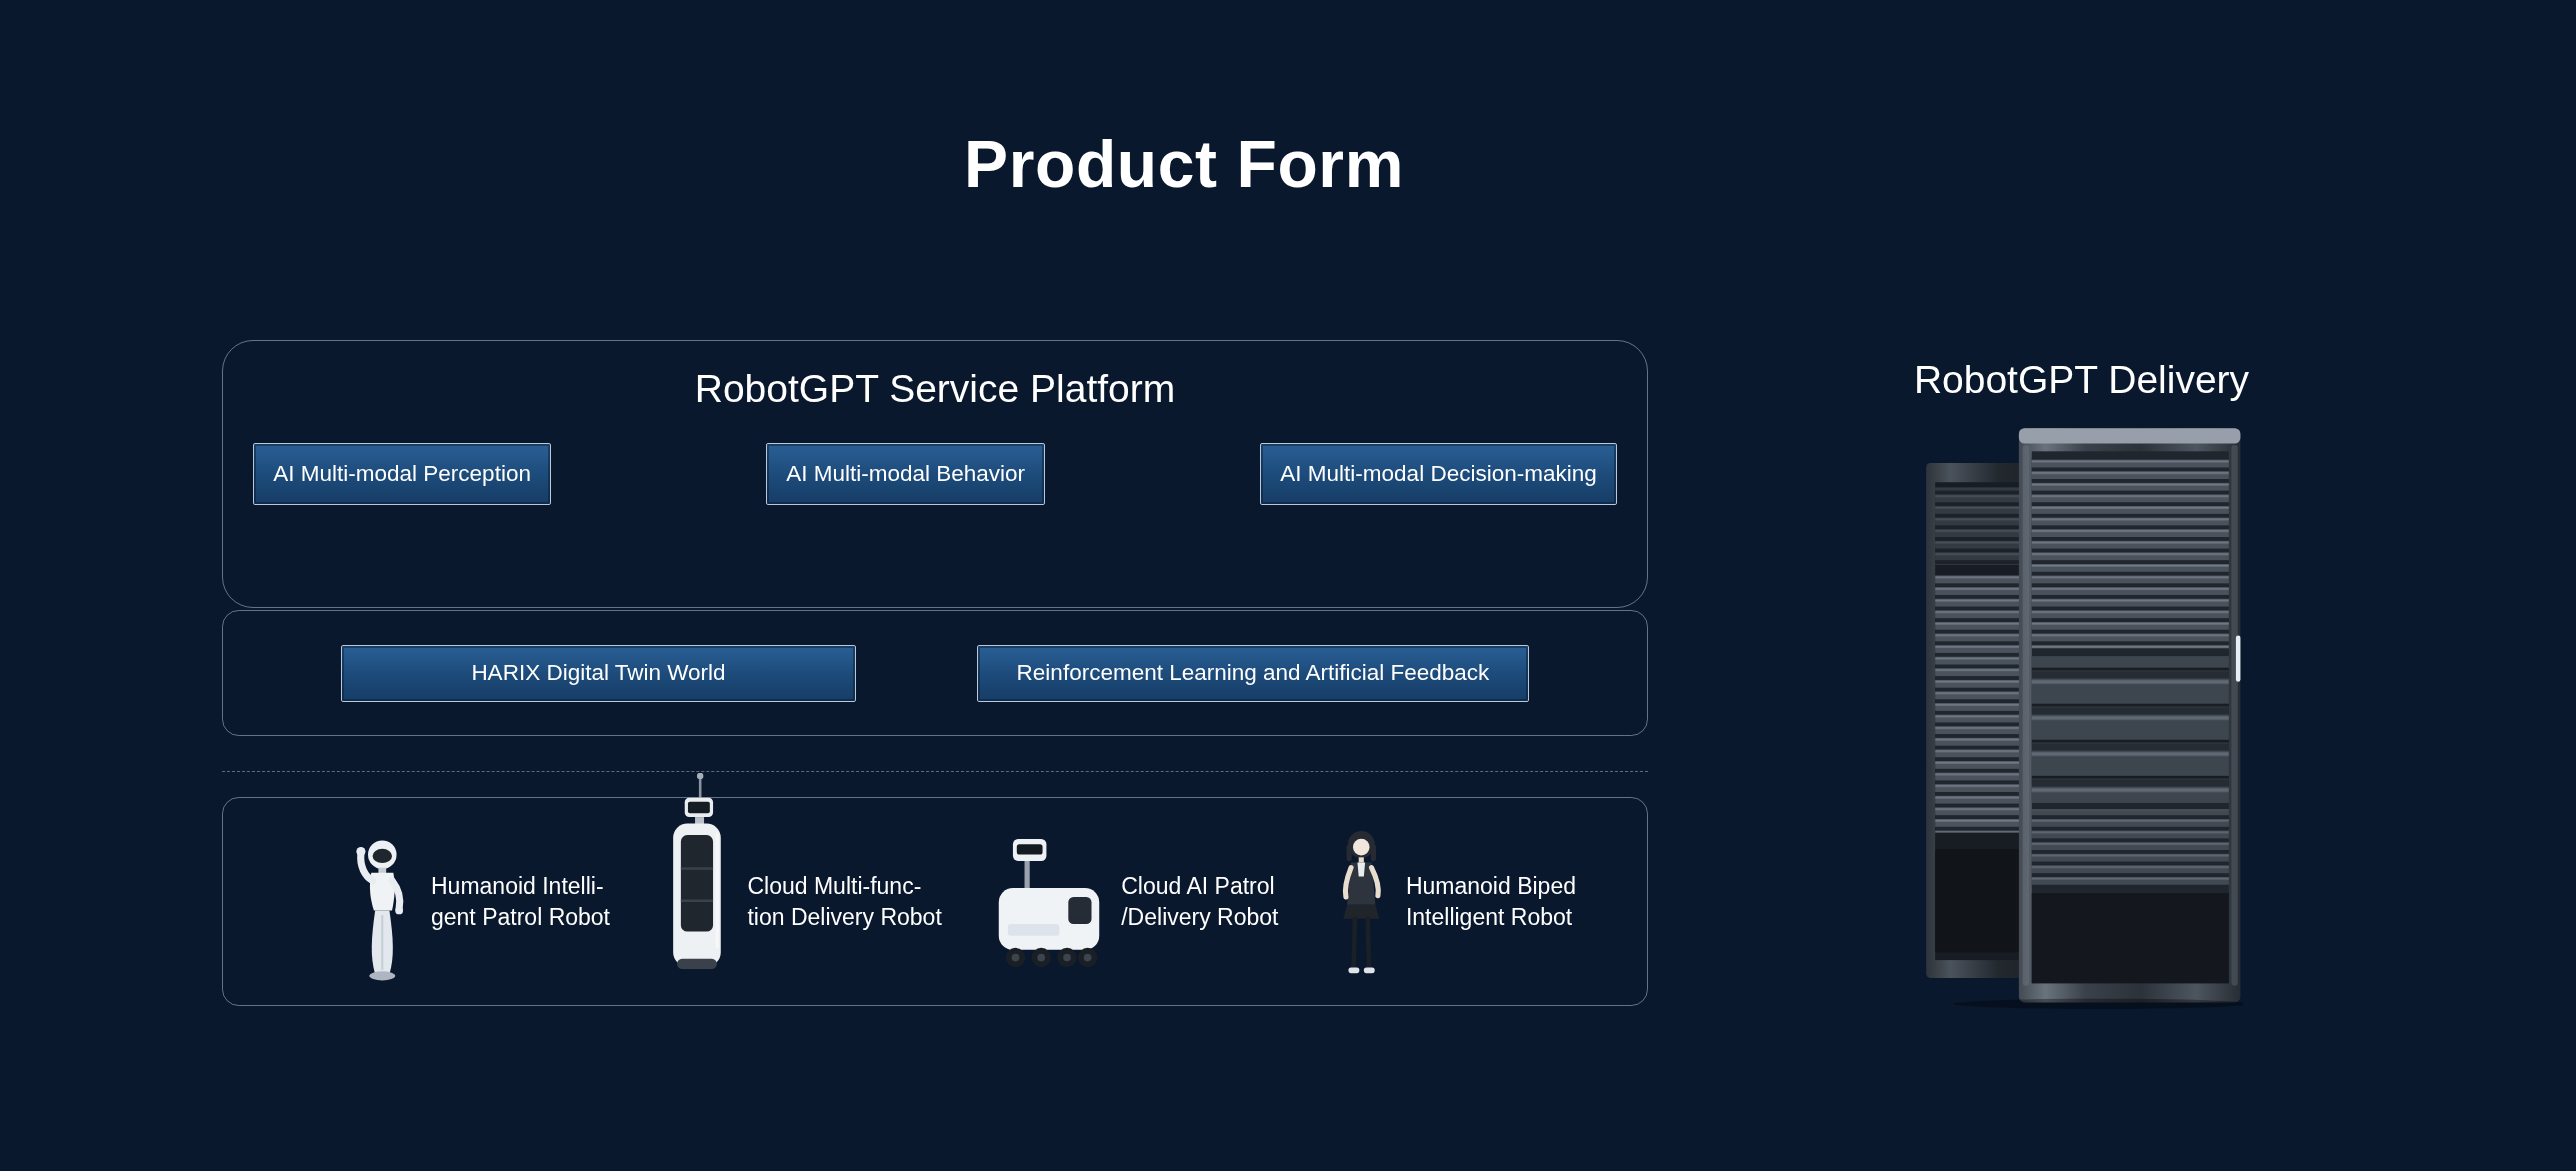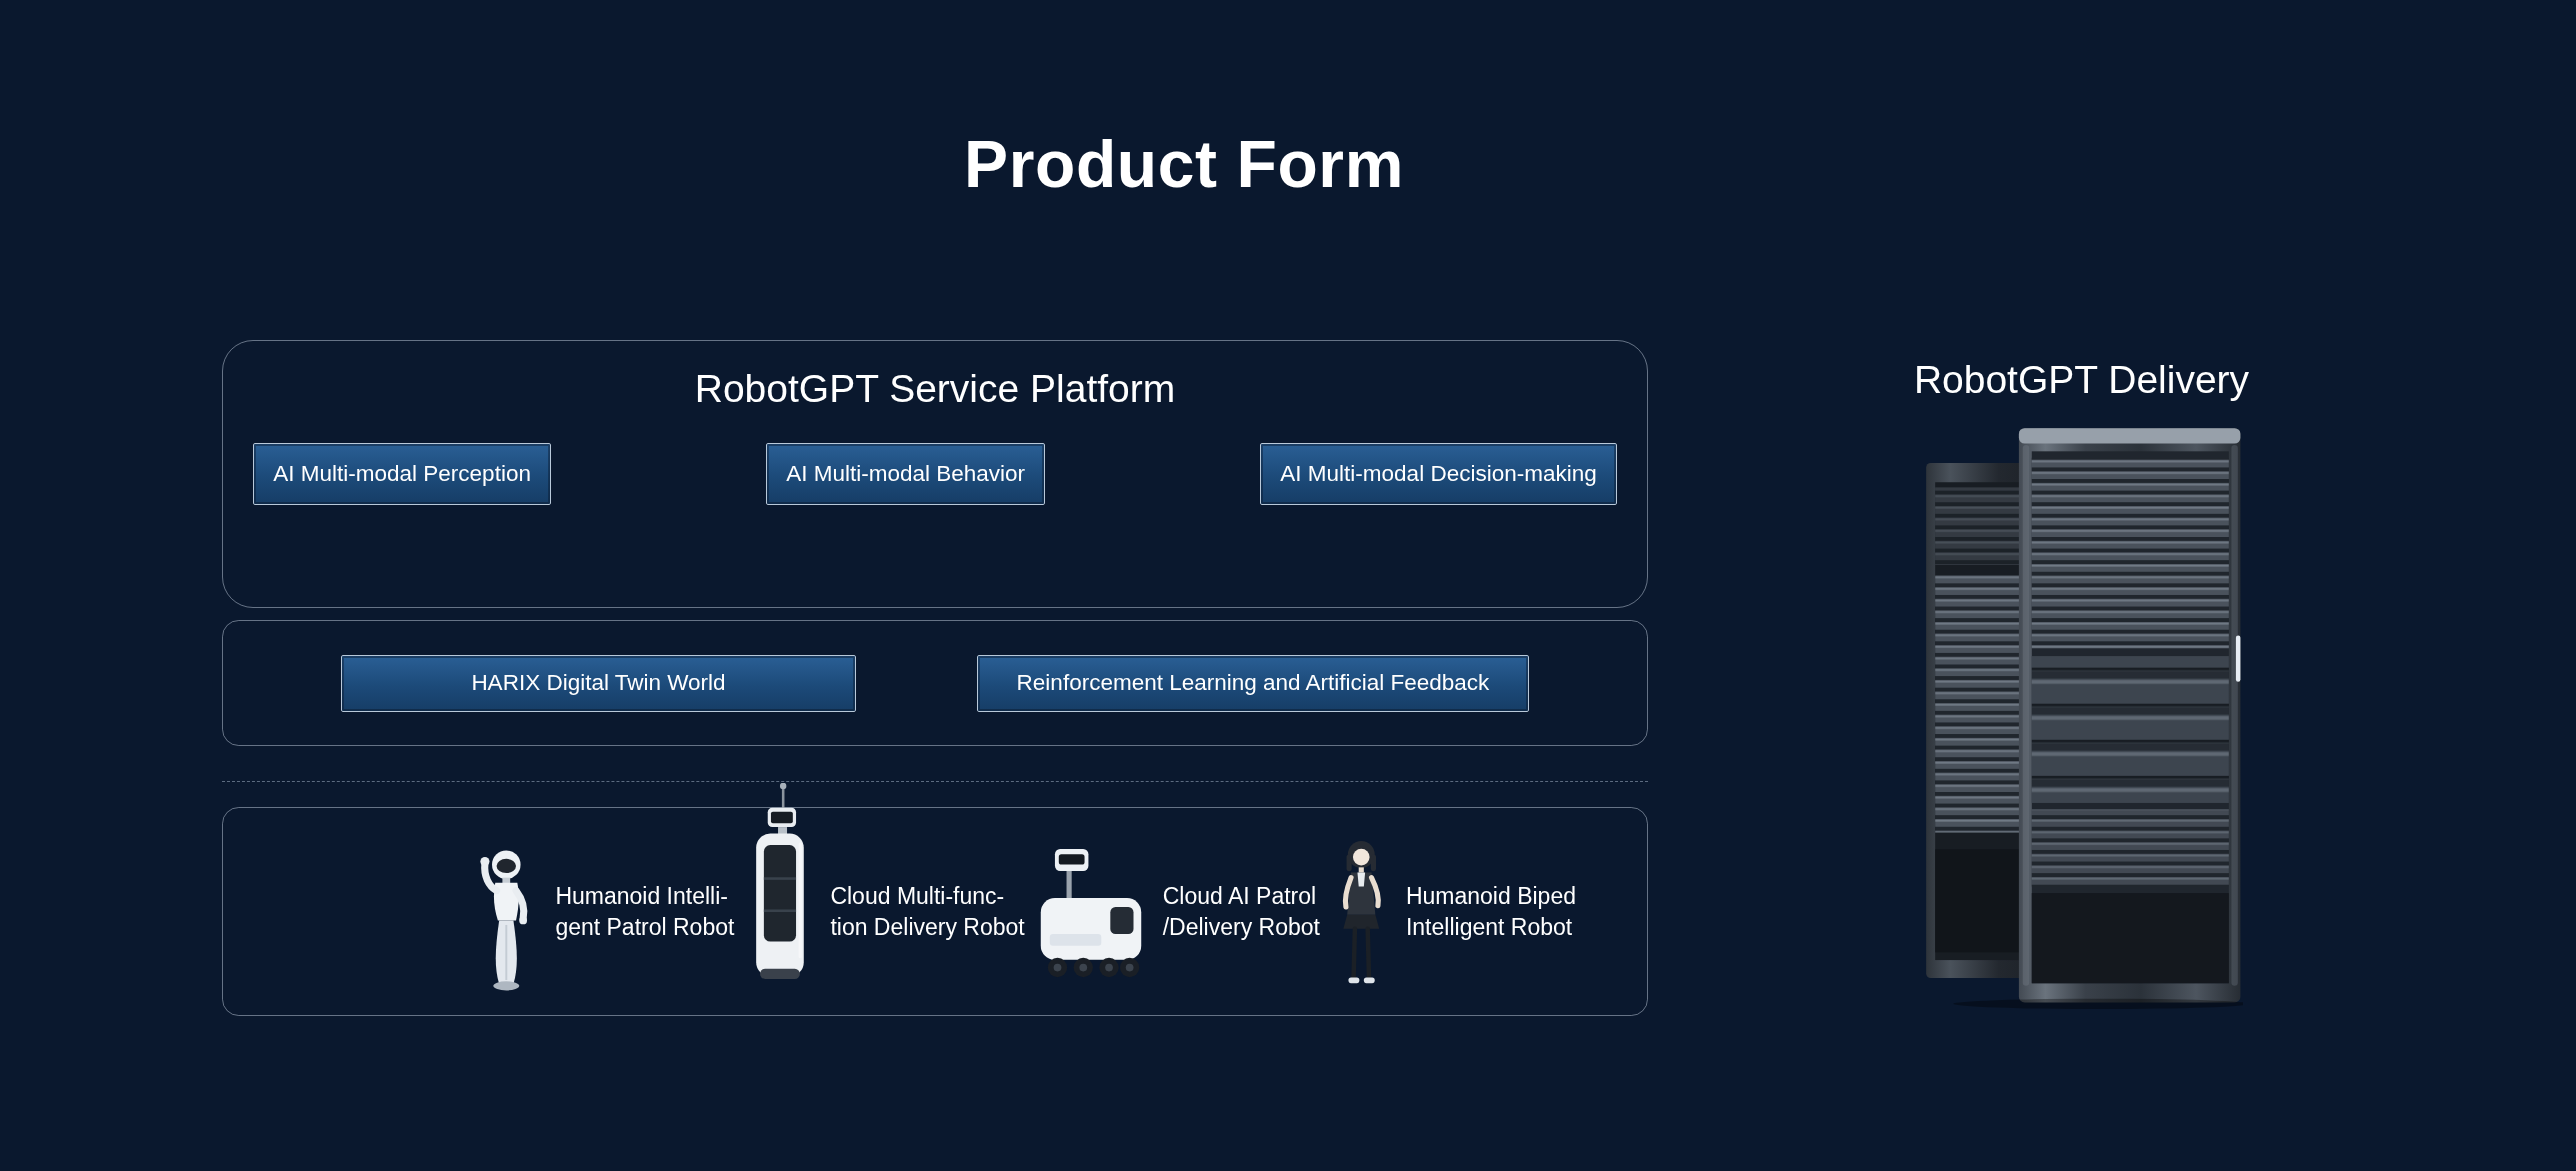--- a/index.html
+++ b/index.html
@@ -53,44 +53,43 @@
     align-items: center;
     justify-content: center;
     height: 62px;
     padding: 0 19.3px;
     white-space: nowrap;
     border-radius: 1.9px;
   }
 
   .capability-panel {
     height: 126px;
-    margin-top: 12px;
+    margin-top: 2px;
     display: flex;
     align-items: center;
     justify-content: space-between;
     padding: 0 118px;
   }
   .chip.capability { height: 57px; padding: 0 6.4px; }
   .chip.harix { width: 515px; }
   .chip.rl { width: 552px; }
 
   .dashed-divider {
     margin-top: 35px;
     height: 0;
     border-top: 1.9px dashed rgba(160, 176, 196, 0.55);
   }
 
   .robots-panel {
     height: 209px;
     margin-top: 25px;
     display: flex;
     align-items: center;
-    justify-content: flex-end;
+    justify-content: space-between;
     padding: 0 71px 0 122px;
-    gap: 8px;
   }
   .robot-item { display: flex; align-items: center; gap: 14px; }
   .robot-figure svg { display: block; }
   .robot-figure.tall { margin-top: -45px; }
   .robot-label { font-size: 23px; line-height: 31px; white-space: nowrap; }
   .robot-label span { display: block; }
 
   
   .machine {
     position: absolute;

